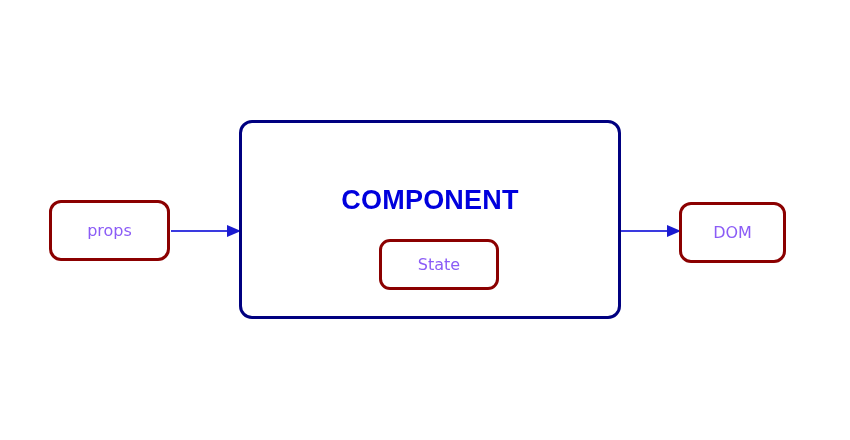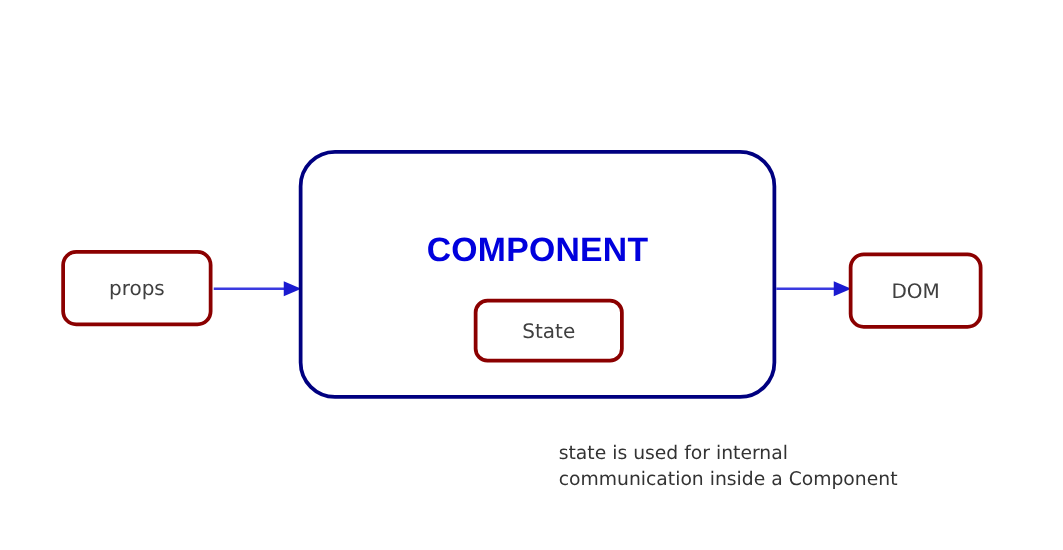--- a/index.html
+++ b/index.html
@@ -28,21 +28,21 @@
     justify-content: center;
   }
 
   .red-box {
     border: 3px solid #8b0000;
     border-radius: 12px;
   }
 
   .navy-box {
     border: 3px solid #000080;
-    border-radius: 29px;
+    border-radius: 13px;
   }
 
   
   #props-box {
     left: 49px;
     top: 200px;
     width: 121px;
     height: 61px;
   }
 
@@ -65,21 +65,21 @@
   #dom-box {
     left: 679px;
     top: 202px;
     width: 107px;
     height: 61px;
   }
 
   
   .node-label {
     font-size: 16px;
-    color: #404040;
+    color: #8b5cf6;
     line-height: 1;
     white-space: nowrap;
     font-family: "DejaVu Sans", sans-serif;
   }
 
   #component-title {
     position: absolute;
     left: 0;
     right: 0;
     top: 62px;
@@ -151,16 +151,14 @@
     <svg width="60" height="20" viewBox="0 0 60 20" xmlns="http://www.w3.org/2000/svg">
       <line x1="0" y1="10" x2="48" y2="10" stroke="#3a3ae0" stroke-width="2"></line>
       <polygon points="46,4 60,10 46,16" fill="#1a1ad0"></polygon>
     </svg>
   </div>
 
   <div class="box red-box" id="dom-box">
     <span class="node-label">DOM</span>
   </div>
 
-  <div id="caption">state is used for internal
-communication inside a Component</div>
 
 </div>
 
 </body></html>

